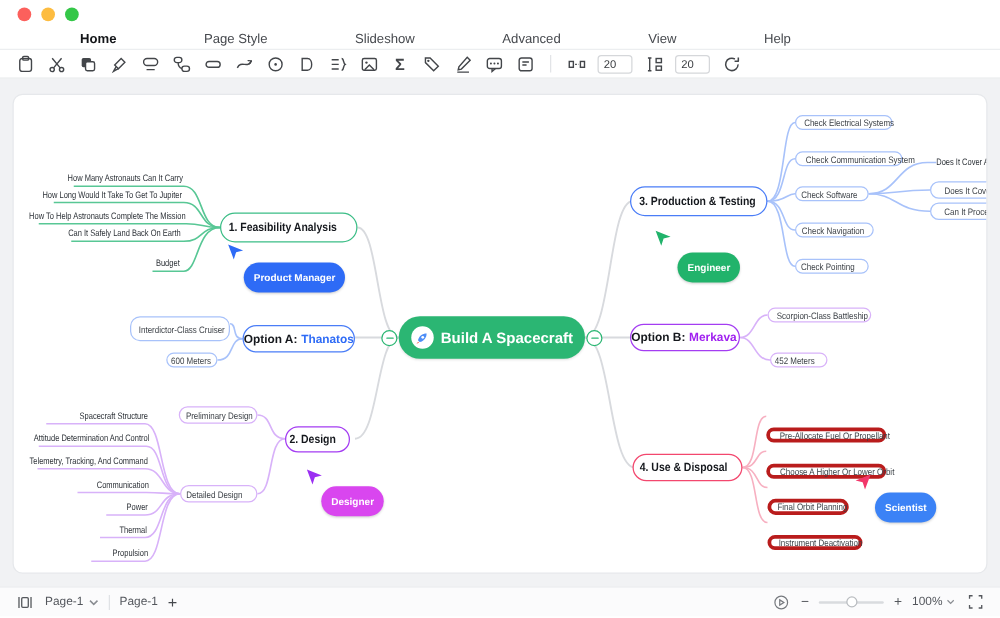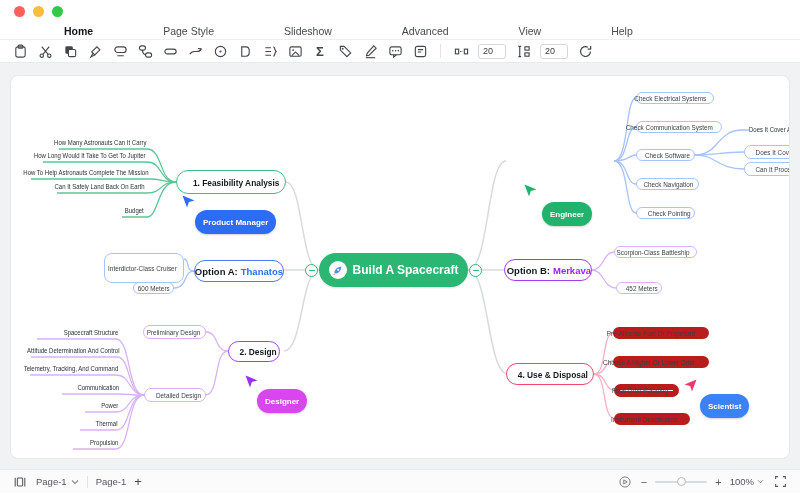--- a/index.html
+++ b/index.html
@@ -25,33 +25,33 @@
   .sp-input { width:28px; height:15px; border:1px solid #d5d7da; border-radius:3px; font-size:9px; color:#3a3d41; padding-left:4px; font-family:"Liberation Sans",sans-serif; }
   .sigma { font-size:13px; font-weight:700; line-height:1; }
 
   
   .canvas { position:relative; width:800px; height:406px; background:#f1f2f4; }
   .page { position:absolute; left:10px; top:12px; width:780px; height:384px; background:#fff; border:1px solid #e6e8eb; border-radius:8px; overflow:hidden; }
   .map { position:absolute; left:-10px; top:-12px; width:800px; height:406px; }
   .connectors { position:absolute; left:0; top:0; }
 
   
-  .node { position:absolute; display:flex; align-items:center; justify-content:flex-end; background:#fff; white-space:nowrap; }
+  .node { position:absolute; display:flex; align-items:center; justify-content:flex-start; background:#fff; white-space:nowrap; }
   .n1 { border-radius:13px; font-size:9.5px; font-weight:700; color:#15181d; }
   .n1 .sq { display:inline-block; transform:scaleX(0.88); }
   .n1-two { gap:3px; }
   .n2 { border-radius:8px; font-size:7.5px; color:#3a3f45; }
   .n2 span { display:inline-block; transform:scaleX(0.85); white-space:nowrap; }
   .b-green { border:1.6px solid #3bbd86; }
   .b-blue { border:1.6px solid #4a7df7; }
   .b-purple { border:1.6px solid #a43df2; }
   .b-pink { border:1.6px solid #f3476e; }
   .bl-blue { border:1px solid #a8c2fa; }
   .bl-purple { border:1px solid #d8b2f9; }
-  .bl-pink { border:6px solid #b91c1c; }
+  .bl-pink { border:3px solid #b91c1c;margin-top:15px; }
 
   .center-node { position:absolute; left:318px; top:189px; width:149px; height:34px; background:#2bb673; border-radius:17px; display:flex; align-items:center; justify-content:center; gap:6px; color:#fff; font-weight:700; font-size:12px; box-shadow:0 1px 2px rgba(0,0,0,.12); }
   .rocket-badge { width:18px; height:18px; background:#fff; border-radius:50%; display:flex; align-items:center; justify-content:center; }
   .collapse { position:absolute; width:13px; height:13px; border-radius:50%; background:#fff; border:1.5px solid #2bb673; display:flex; align-items:center; justify-content:center; }
   .collapse::after { content:""; width:6px; height:1.6px; background:#2bb673; border-radius:1px; }
 
   .leaf { position:absolute; font-size:7.5px; color:#2c3137; white-space:nowrap; }
   .leaf-r { transform:scaleX(0.8); transform-origin:right center; }
   .leaf-l { transform:scaleX(0.8); transform-origin:left center; }
 
@@ -290,21 +290,21 @@
         <div class="leaf leaf-r" style="right:655px;top:74px;">How Many Astronauts Can It Carry</div>
         <div class="leaf leaf-r" style="right:655px;top:87px;">How Long Would It Take To Get To Jupiter</div>
         <div class="leaf leaf-r" style="right:653px;top:104px;">How To Help Astronauts Complete The Mission</div>
         <div class="leaf leaf-r" style="right:656px;top:118px;">Can It Safely Land Back On Earth</div>
         <div class="leaf leaf-r" style="right:657px;top:142px;">Budget</div>
 
         <div class="node n1 n1-two b-blue" style="left:193px;top:196px;width:90px;height:22px;">
           <span>Option A:</span>
           <span style="color:#2e6bf6;">Thanatos</span>
         </div>
-        <div class="node n2 bl-blue" style="left:103px;top:189px;width:80px;height:30px;">
+        <div class="node n2 bl-blue" style="left:103px;top:189px;width:80px;height:20px;">
             <span>Interdictor-Class Cruiser</span>
           </div>
         <div class="node n2 bl-blue" style="left:132px;top:218px;width:41px;height:12px;">
             <span>600 Meters</span>
           </div>
 
         <div class="node n1 b-purple" style="left:227px;top:277px;width:52px;height:21px;">
             <span class="sq">2. Design</span>
           </div>
         <div class="node n2 bl-purple" style="left:142px;top:261px;width:63px;height:14px;">
@@ -314,20 +314,23 @@
             <span>Detailed Design</span>
           </div>
         <div class="leaf leaf-r" style="right:683px;top:264px;">Spacecraft Structure</div>
         <div class="leaf leaf-r" style="right:682px;top:282px;">Attitude Determination And Control</div>
         <div class="leaf leaf-r" style="right:683px;top:300px;">Telemetry, Tracking, And Command</div>
         <div class="leaf leaf-r" style="right:682px;top:319px;">Communication</div>
         <div class="leaf leaf-r" style="right:683px;top:337px;">Power</div>
         <div class="leaf leaf-r" style="right:683px;top:355px;">Thermal</div>
         <div class="leaf leaf-r" style="right:683px;top:374px;">Propulsion</div>
 
+        <div class="node n1 b-blue" style="left:503px;top:85px;width:110px;height:24px;">
+            <span class="sq">3. Production &amp; Testing</span>
+          </div>
         <div class="node n2 bl-blue" style="left:635px;top:28px;width:78px;height:12px;">
             <span>Check Electrical Systems</span>
           </div>
         <div class="node n2 bl-blue" style="left:635px;top:57px;width:86px;height:12px;">
             <span>Check Communication System</span>
           </div>
         <div class="node n2 bl-blue" style="left:635px;top:85px;width:59px;height:12px;">
             <span>Check Software</span>
           </div>
         <div class="node n2 bl-blue" style="left:635px;top:114px;width:63px;height:12px;">

